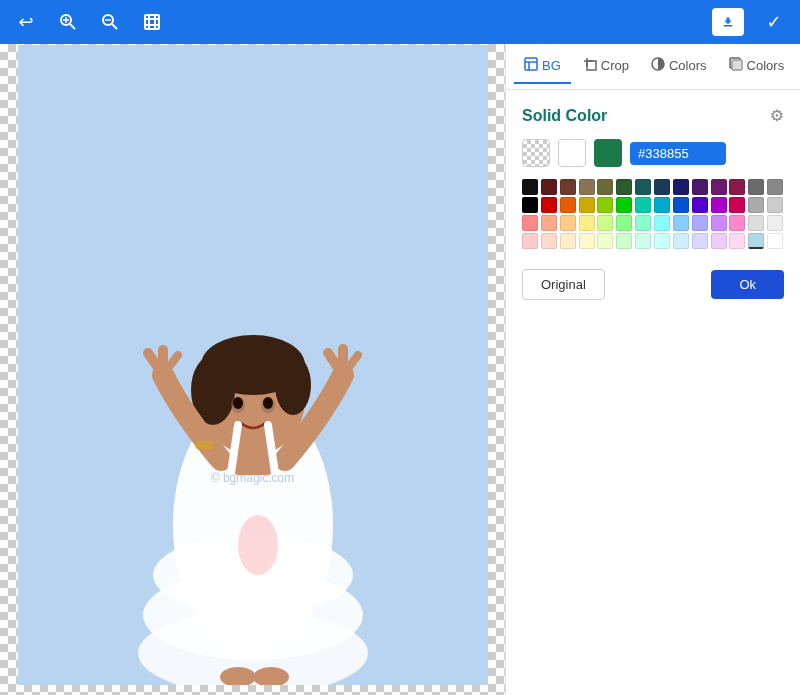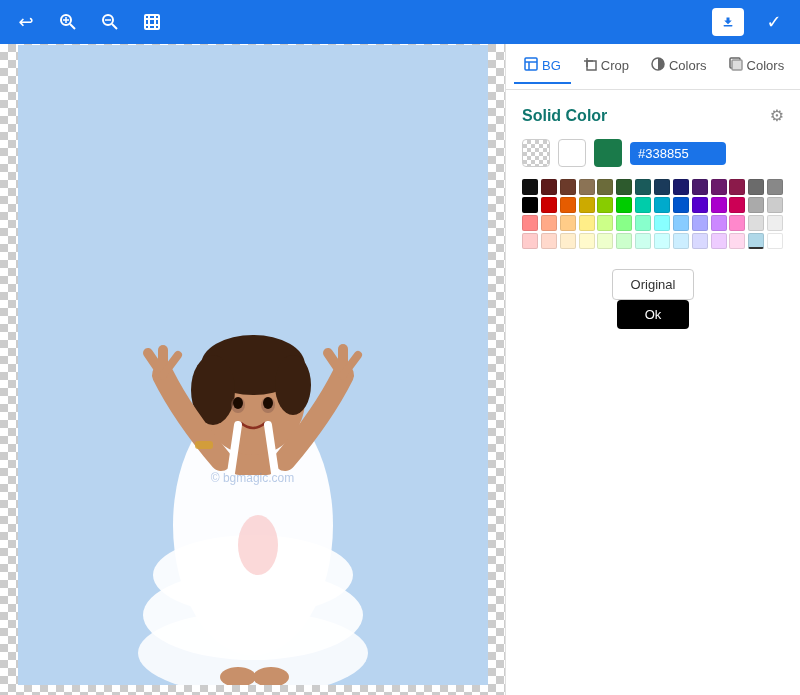--- a/index.html
+++ b/index.html
@@ -227,33 +227,32 @@
     .color-cell.underlined {
       border-bottom: 2px solid #333;
     }
 
     
     .buttons-row {
       display: flex;
       align-items: center;
       justify-content: space-between;
       margin-top: 20px;
-      flex-direction: column;
     }
     .btn-original {
       border: 1px solid #ccc;
       background: white;
       color: #333;
       padding: 7px 18px;
       border-radius: 4px;
       font-size: 13px;
       cursor: pointer;
     }
     .btn-ok {
-      background: #000000;
+      background: #1d4ed8;
       color: white;
       border: none;
       padding: 7px 28px;
       border-radius: 4px;
       font-size: 13px;
       cursor: pointer;
     }
   </style>
 </head>
 <body>

